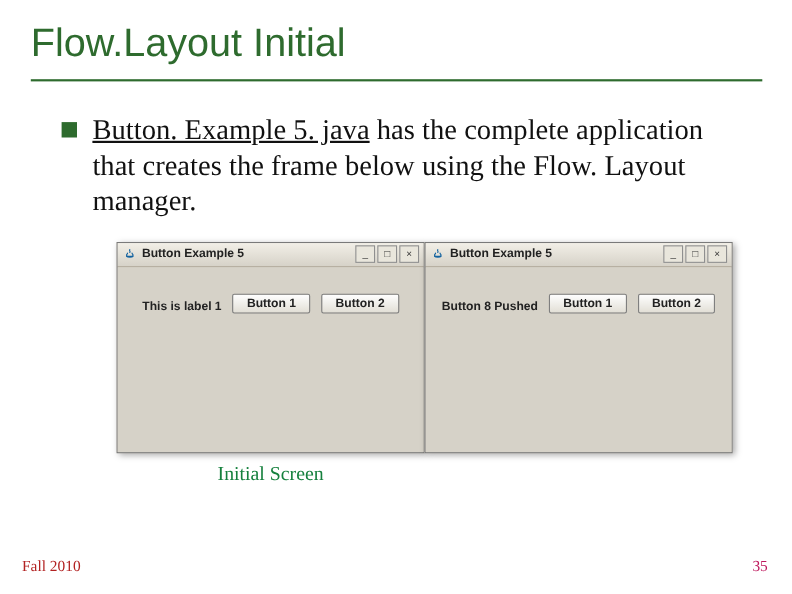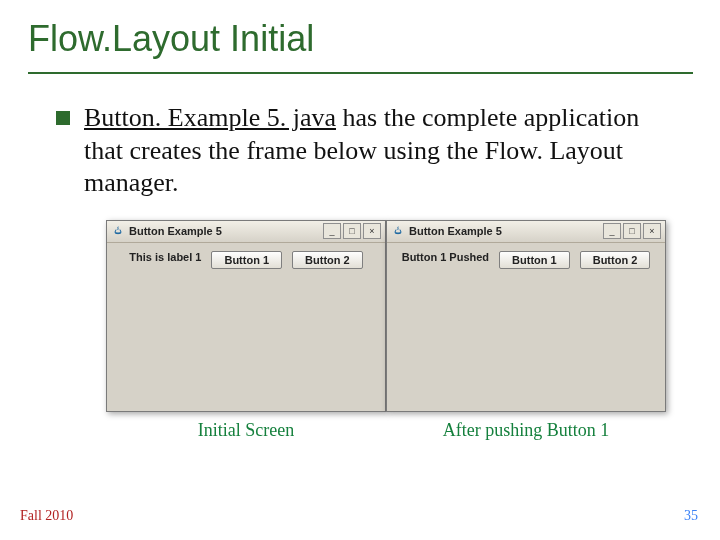--- a/index.html
+++ b/index.html
@@ -92,22 +92,23 @@
     font-size: 9px;
     display:flex; align-items:center; justify-content:center;
     color:#333;
   }
   .jwin-content {
     height: 168px;
     background: #d6d2c8;
     padding: 6px;
   }
   .flowrow {
-    display:flex; gap:10px; align-items:flex-start; justify-content:center;
+    display:flex; gap:10px; align-items:flex-end; justify-content:center;
     padding-top: 2px;
+    margin-top: 16px;
   }
   .jlabel {
     font-family: Tahoma, Arial, sans-serif;
     font-size: 11px;
     font-weight: bold;
     color: #222;
   }
   .jbutton {
     font-family: Tahoma, Arial, sans-serif;
     font-size: 11px; font-weight: bold;
@@ -118,21 +119,21 @@
     border-radius: 2px;
   }
   .footer-left {
     position: absolute;
     left: 20px; bottom: 16px;
     font-size: 14px; color: #b22222;
   }
   .footer-right {
     position: absolute;
     right: 22px; bottom: 16px;
-    font-size: 14px; color: #3b82f6;
+    font-size: 14px; color: #be185d;
   }
 </style>
 </head>
 <body>
 
 <div class="slide">
   <h1 class="title">Flow.Layout Initial</h1>
 
   <div class="body-row">
     <div class="bullet"></div>
@@ -179,25 +180,24 @@
           </span>
           <span class="jwin-title-text">Button Example 5</span>
           <div class="jwin-btns">
             <div class="jwin-btn">_</div>
             <div class="jwin-btn">□</div>
             <div class="jwin-btn">×</div>
           </div>
         </div>
         <div class="jwin-content">
           <div class="flowrow">
-            <span class="jlabel">Button 1 Pushed</span>
+            <span class="jlabel">Button 8 Pushed</span>
             <span class="jbutton">Button 1</span>
             <span class="jbutton">Button 2</span>
           </div>
         </div>
       </div>
-      <div class="caption">After pushing Button 1</div>
     </div>
   </div>
 
   <div class="footer-left">Fall 2010</div>
   <div class="footer-right">35</div>
 </div>
 
 </body></html>

